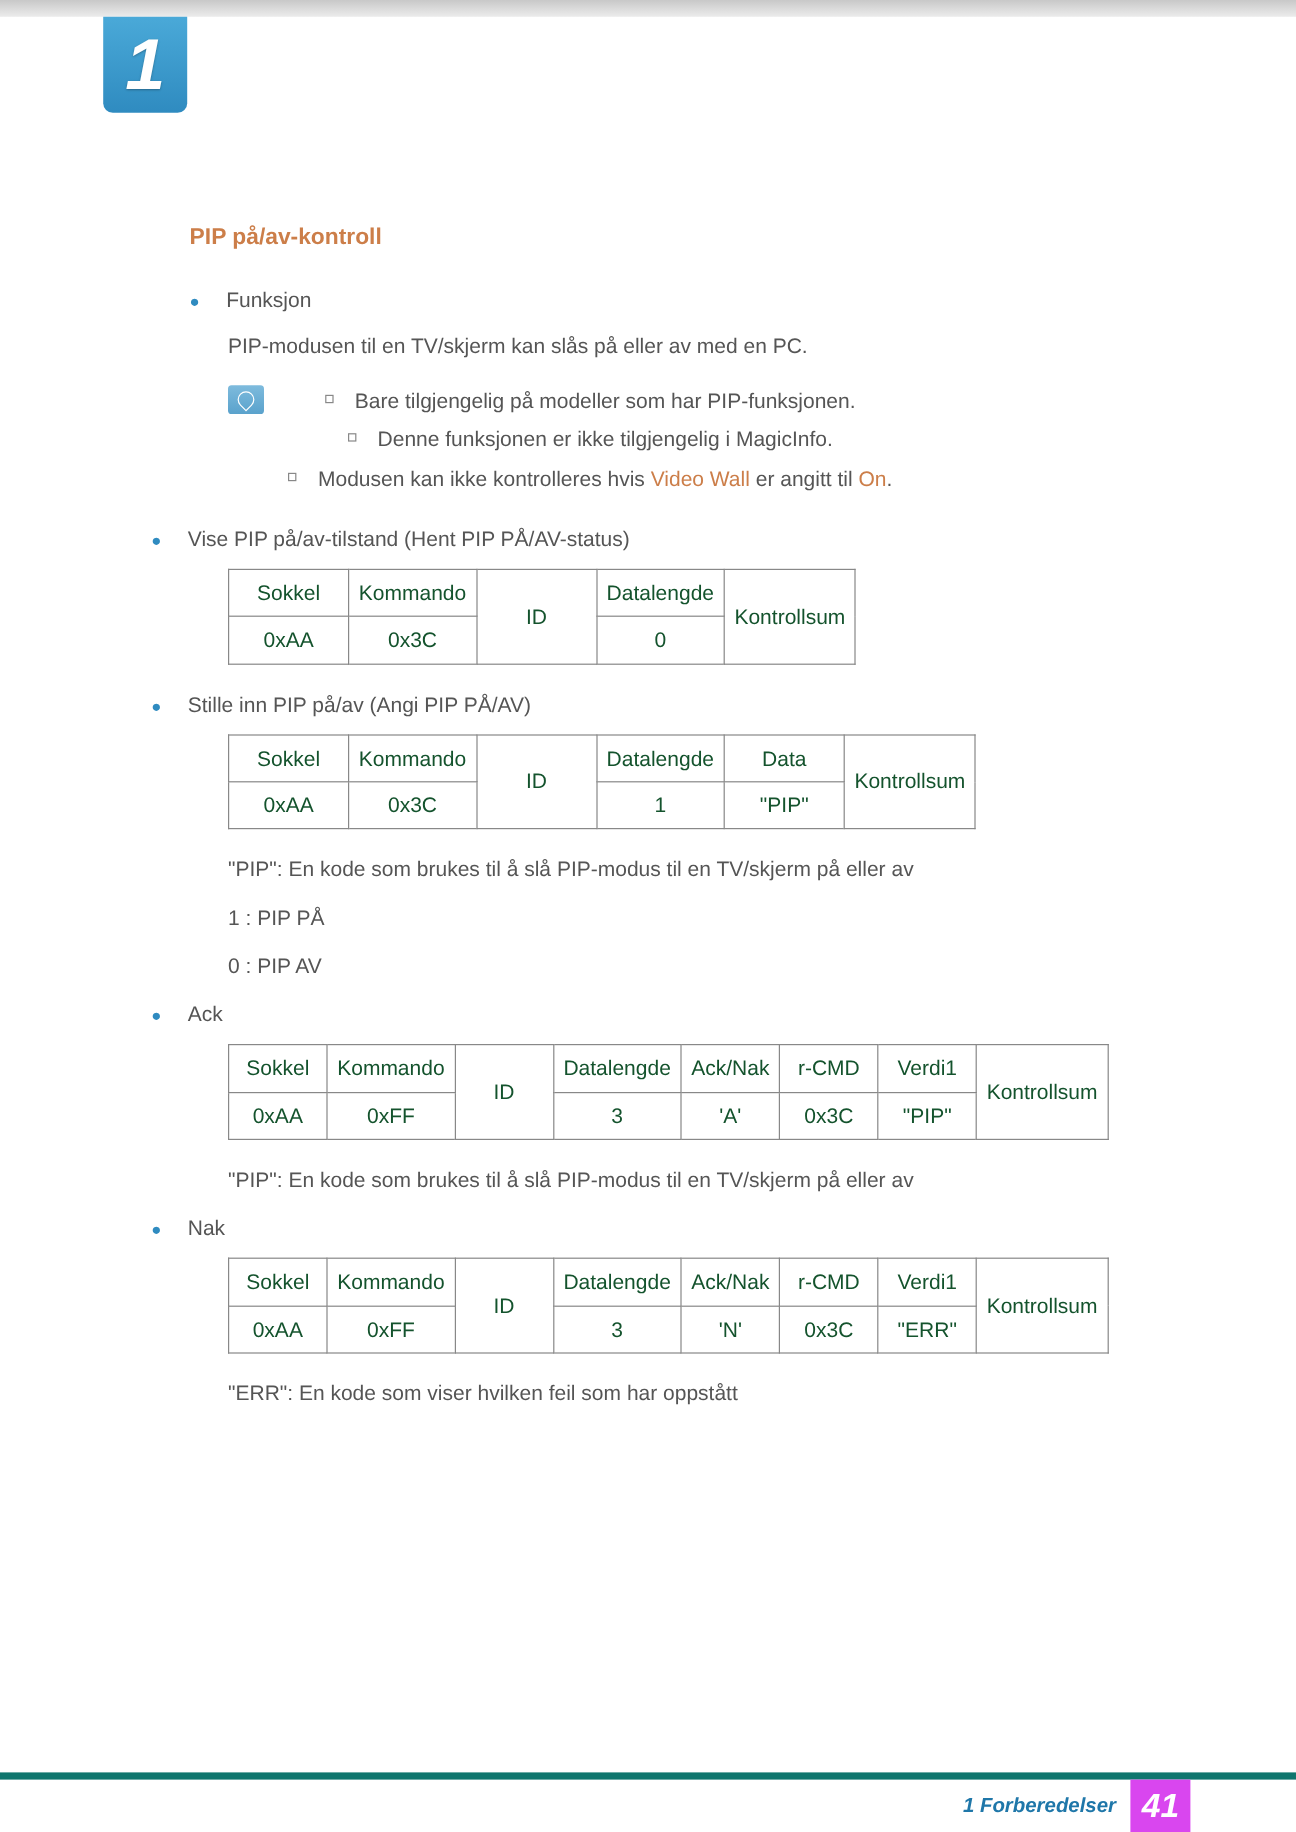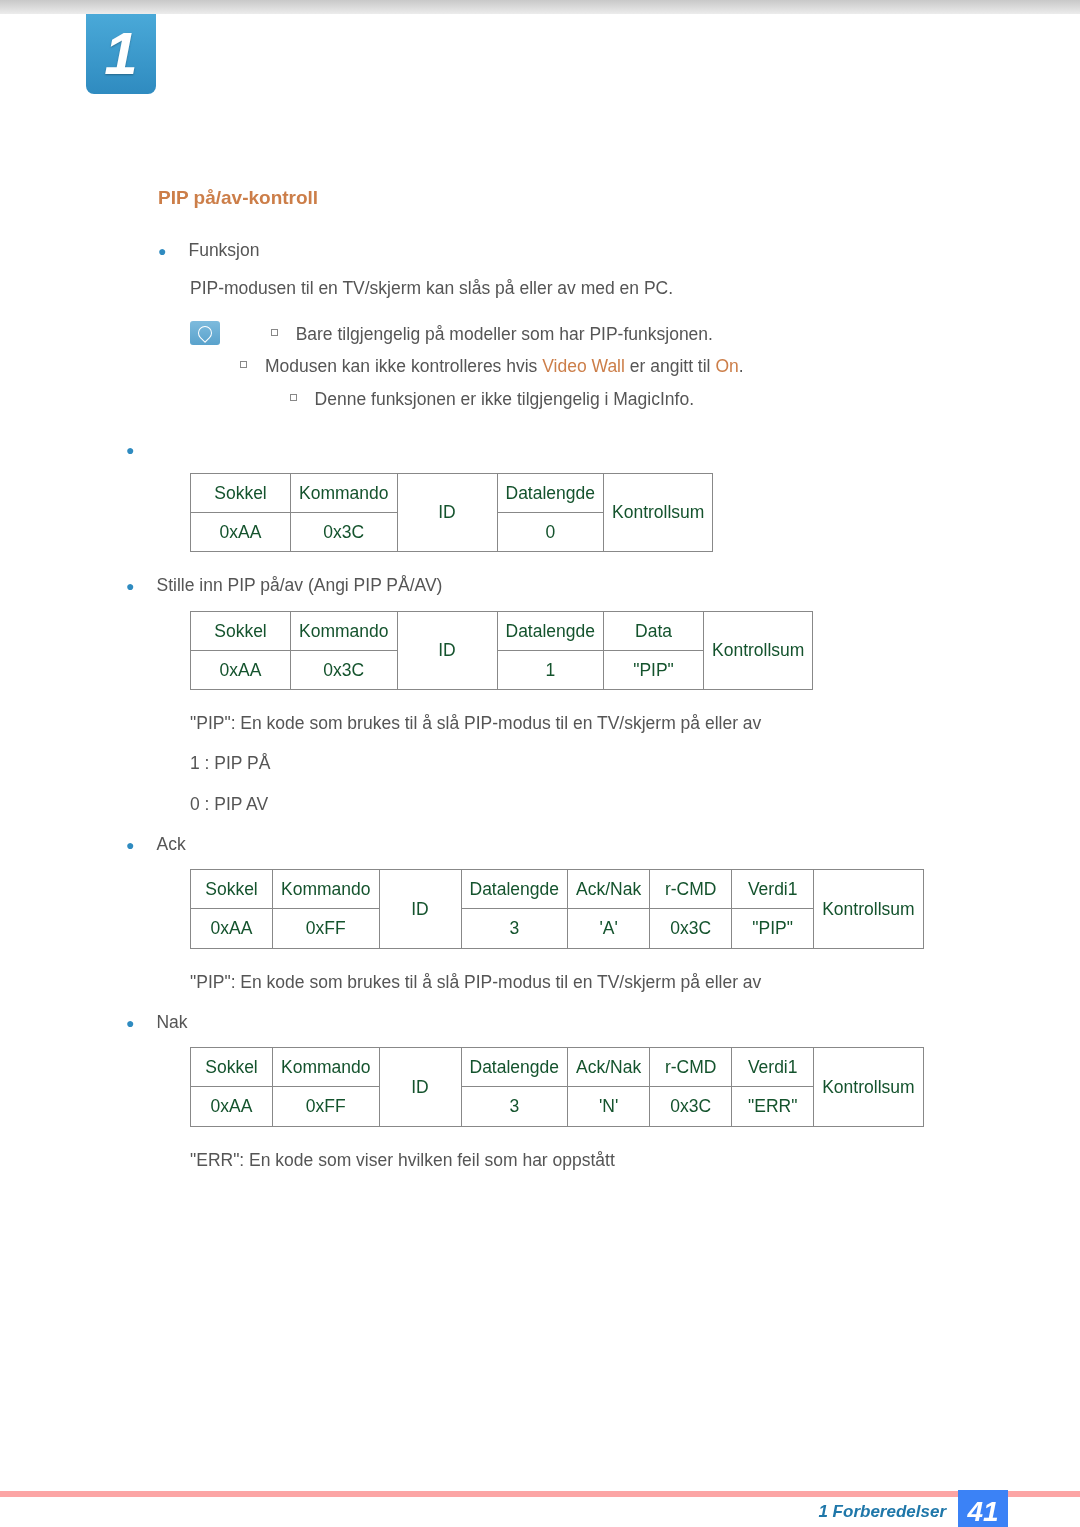--- a/index.html
+++ b/index.html
@@ -123,38 +123,38 @@
     border: 1px solid #888;
     padding: 6px 8px;
     text-align: center;
     color: #14532d;
   }
   .t1 td { width: 100px; }
   .t2 td { width: 100px; }
   .t3 td, .t4 td { width: 82px; }
   .desc-p { margin-left: 32px; margin-bottom: 14px; }
   .footer {
-    height: 36px;
+    height: 50px;
     display: flex;
     justify-content: flex-end;
     align-items: center;
-    padding-right: 0;
-    border-top: 6px solid #fca5a5;
+    padding-right: 16px;
+    border-top: 6px solid #0f766e;
   }
   .footer-text {
     color: #1f77a9;
     font-style: italic;
     font-weight: bold;
     font-size: 17px;
     margin-right: 0;
   }
   .footer-num {
     width: 50px;
     height: 44px;
-    background: #3b82f6;
+    background: #d946ef;
     color: #fff;
     font-size: 28px;
     font-style: italic;
     font-weight: bold;
     display: flex;
     align-items: center;
     justify-content: center;
     margin-left: 12px;
     margin-right: 72px;
   }
@@ -182,33 +182,34 @@
 
     <div class="note-block">
       <div class="note-icon"></div>
       <div class="note-items">
         <div class="note-item">
           <span class="square-bullet"></span>
           <span>Bare tilgjengelig på modeller som har PIP-funksjonen.</span>
         </div>
         <div class="note-item">
           <span class="square-bullet"></span>
+          <span>Denne funksjonen er ikke tilgjengelig i MagicInfo.</span>
+        </div>
+        <div class="note-item">
+          <span class="square-bullet"></span>
           <span>
             <span>Modusen kan ikke kontrolleres hvis </span><span class="inline-orange">Video Wall</span><span> er angitt til </span><span class="inline-orange">On</span><span>.</span>
           </span>
         </div>
-        <div class="note-item">
-          <span class="square-bullet"></span>
-          <span>Denne funksjonen er ikke tilgjengelig i MagicInfo.</span>
-        </div>
       </div>
     </div>
 
     <div class="bullet-line" style="margin-left:-32px;">
       <span class="bullet-dot">●</span>
+      <span class="bullet-text">Vise PIP på/av-tilstand (Hent PIP PÅ/AV-status)</span>
     </div>
 
     <table class="t1">
       <tbody>
           <tr>
         <td>Sokkel</td>
         <td>Kommando</td>
         <td rowspan="2">ID</td>
         <td>Datalengde</td>
         <td rowspan="2">Kontrollsum</td>

